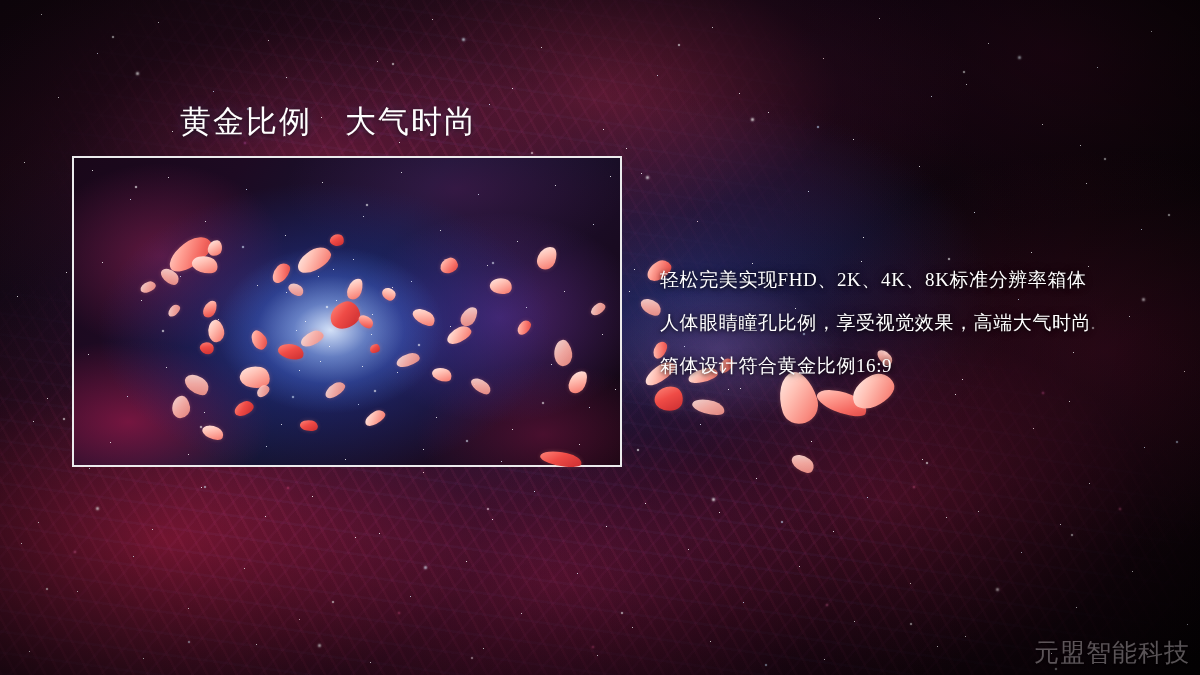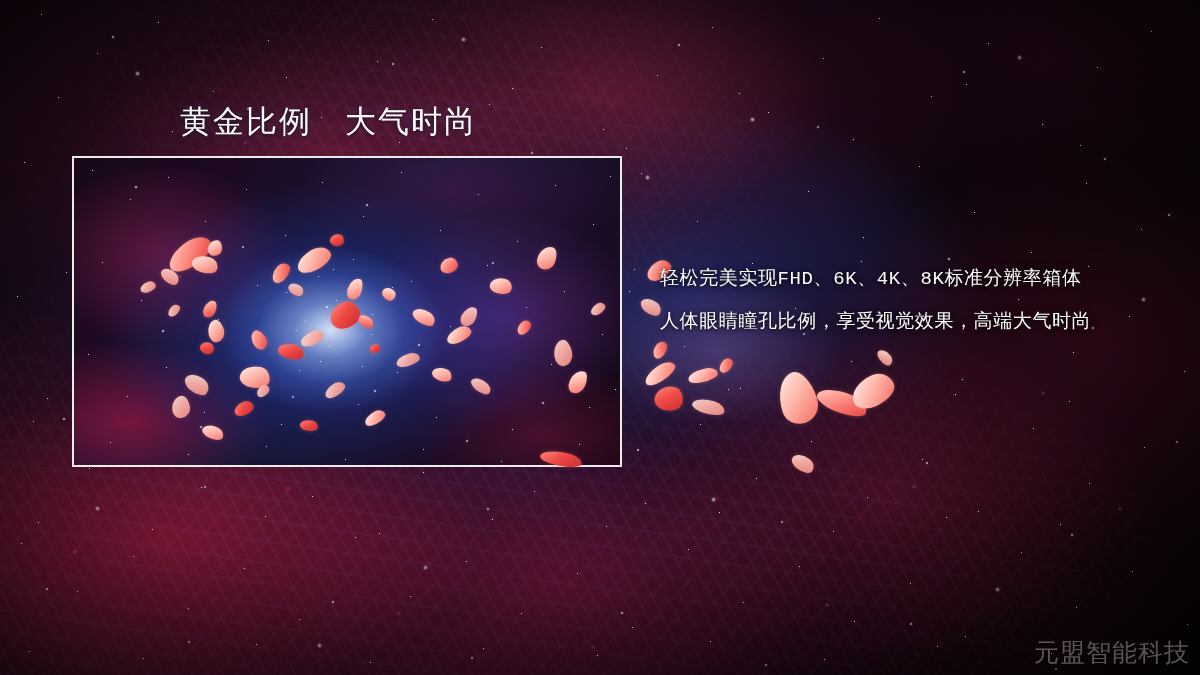--- a/index.html
+++ b/index.html
@@ -6,21 +6,21 @@
     margin: 0;
     padding: 0;
     background: #000;
   }
   #slide {
     position: relative;
     width: 1200px;
     height: 675px;
     overflow: hidden;
     background: #0a0408;
-    font-family: Liberation Mono, monospace;
+    font-family: Liberation Serif, serif;
     user-select: none;
   }
 
   
   .bg-layer {
     position: absolute;
     inset: 0;
     pointer-events: none;
   }
   #bg-base {
@@ -324,19 +324,20 @@
     <div class="petal soft" style="left:516px;top:146px;width:16px;height:10px;transform:rotate(-30deg);"></div>
     <div class="petal deep" style="left:226px;top:262px;width:18px;height:11px;transform:rotate(12deg);"></div>
     <div class="petal pale" style="left:290px;top:254px;width:22px;height:12px;transform:rotate(-28deg);"></div>
   </div>
 
   <div class="petal deep" style="left:540px;top:452px;width:42px;height:14px;transform:rotate(12deg);"></div>
 
   <div id="title">黄金比例　大气时尚</div>
 
   <div id="body-text">
-    <div class="body-line">轻松完美实现FHD、6K、4K、8K标准分辨率箱体</div>
+    <div class="body-line">轻松完美实现FHD、2K、4K、8K标准分辨率箱体</div>
     <div class="body-line">人体眼睛瞳孔比例，享受视觉效果，高端大气时尚</div>
+    <div class="body-line">箱体设计符合黄金比例16:9</div>
   </div>
 
   <div id="watermark">元盟智能科技</div>
 
 </div>
 
 </body></html>

